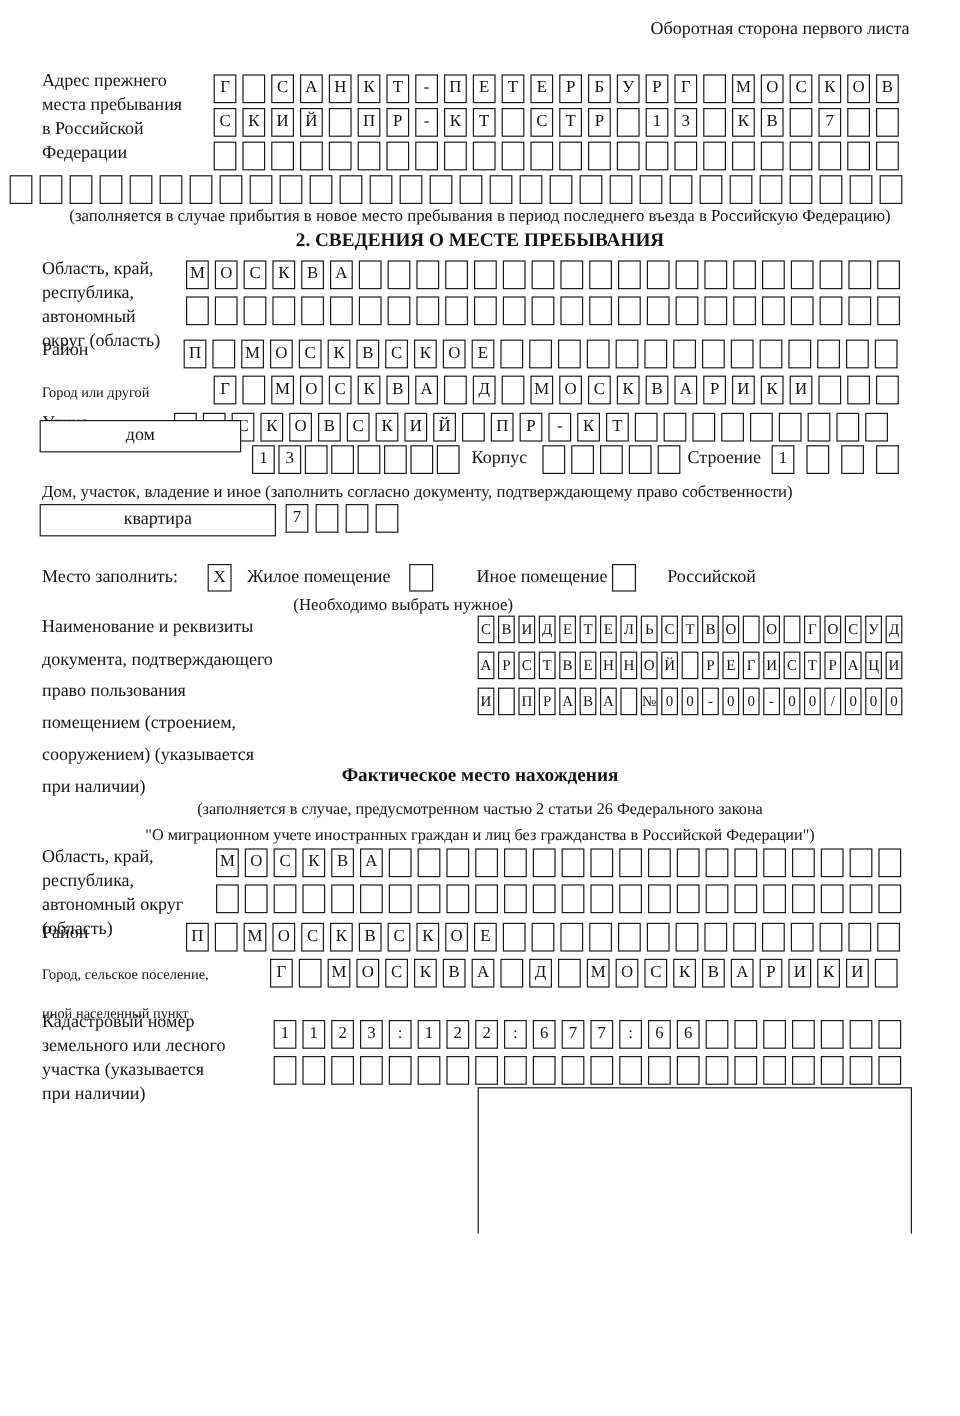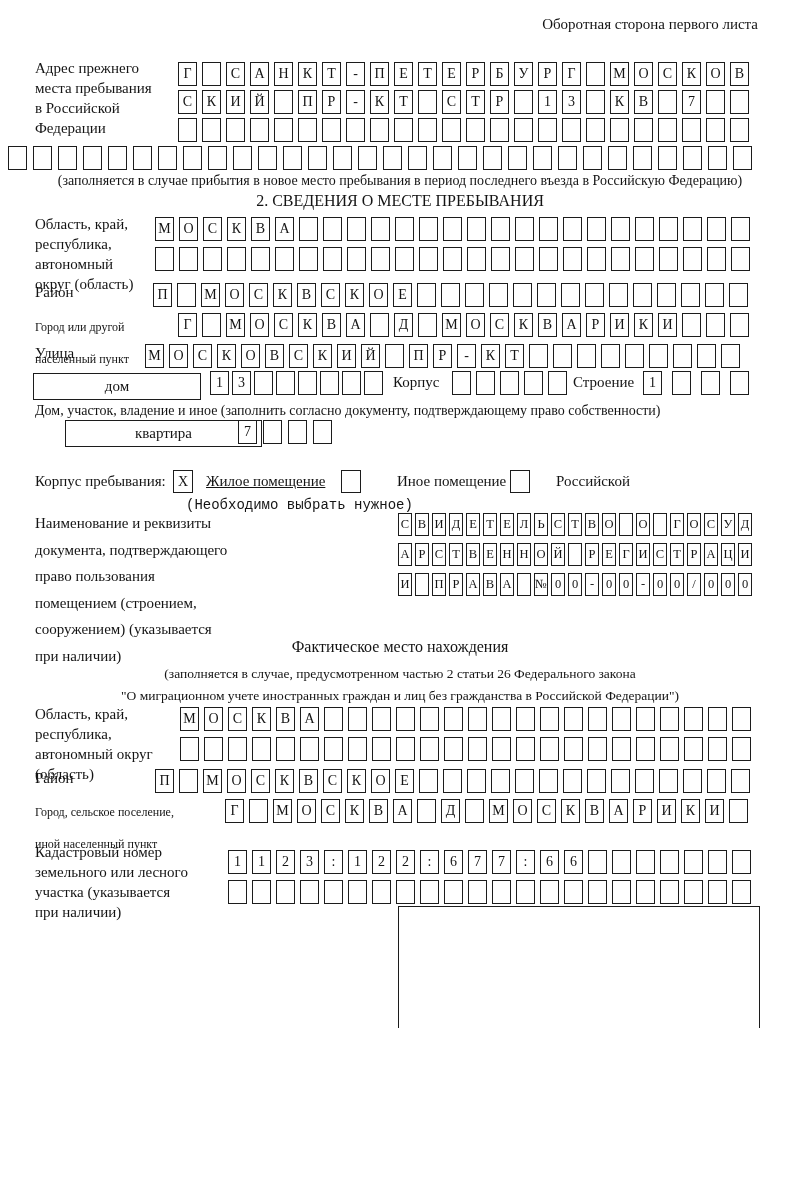--- a/index.html
+++ b/index.html
@@ -5,21 +5,21 @@
 <style>
   * { margin:0; padding:0; box-sizing:border-box; }
   body { background:#fff; font-family:"Liberation Serif","DejaVu Serif",serif; color:#141414; }
   #form-page { position:relative; width:800px; height:1028px; background:#ffffff; overflow:hidden; }
 
   .abs { position:absolute; }
   .lbl { font-size:15px; line-height:20px; white-space:pre-line; }
   .lbl-tight { font-size:12px; line-height:32px; white-space:pre-line; }
   .cap { font-size:14px; }
   .center { text-align:center; width:100%; }
-  .bold { font-weight:normal; }
+  .bold { font-weight:bold; }
 
   .cellrow { display:flex; gap:5px; }
   .cellrow .cell {
     width:19px; height:24px; flex:0 0 auto;
     border:1.6px solid #1c1c1c;
     display:flex; align-items:center; justify-content:center;
     font-size:14px; background:#fff;
   }
   .row-wide { gap:6px; }
   .row-tight { gap:3px; }
@@ -305,21 +305,21 @@
       <span class="cell"></span>
       <span class="cell"></span>
       <span class="cell"></span>
       <span class="cell"></span>
       <span class="cell"></span>
       <span class="cell"></span>
       <span class="cell"></span>
       <span class="cell"></span>
     </div>
 
-  <div class="abs labelbox" style="left:33px; top:373px; width:168px;">дом</div>
+  <div class="abs labelbox" style="left:33px; top:350px; width:168px;">дом</div>
   <div class="abs cellrow row-tight" style="left:210px; top:371px;">
       <span class="cell">1</span>
       <span class="cell">3</span>
       <span class="cell"></span>
       <span class="cell"></span>
       <span class="cell"></span>
       <span class="cell"></span>
       <span class="cell"></span>
       <span class="cell"></span>
     </div>
@@ -333,36 +333,36 @@
     </div>
   <div class="abs" style="left:573px; top:374px; font-size:15px;">Строение</div>
   <div class="abs cellrow row-loose" style="left:643px; top:371px;">
       <span class="cell">1</span>
       <span class="cell"></span>
       <span class="cell"></span>
       <span class="cell"></span>
     </div>
   <div class="abs cap" style="left:35px; top:403px;">Дом, участок, владение и иное (заполнить согласно документу, подтверждающему право собственности)</div>
 
-  <div class="abs labelbox" style="left:33px; top:420px; width:197px;margin-left:32px;">квартира</div>
+  <div class="abs labelbox" style="left:33px; top:420px; width:197px;">квартира</div>
   <div class="abs cellrow row-kv" style="left:238px; top:420px;">
       <span class="cell">7</span>
       <span class="cell"></span>
       <span class="cell"></span>
       <span class="cell"></span>
     </div>
 
-  <div class="abs" style="left:35px; top:473px; font-size:15px;">Корпус пребывания:</div>
+  <div class="abs" style="left:35px; top:473px; font-size:15px;">Место заполнить:</div>
   <div class="abs checkbox" style="left:173px; top:470px;">X</div>
-  <div class="abs" style="left:206px; top:473px; font-size:15px;text-decoration:underline;">Жилое помещение</div>
+  <div class="abs" style="left:206px; top:473px; font-size:15px;">Жилое помещение</div>
   <div class="abs checkbox" style="left:341px; top:470px;"></div>
   <div class="abs" style="left:374px; top:473px; font-size:15px;margin-left:23px;">Иное помещение</div>
   <div class="abs checkbox" style="left:510px; top:470px;"></div>
   <div class="abs" style="left:556px; top:473px; font-size:15px;">Российской</div>
-  <div class="abs cap" style="left:186px; top:497px; width:300px; font-family:Liberation Mono, monospace;">(Необходимо выбрать нужное)</div>
+  <div class="abs cap" style="left:186px; top:497px; width:300px; text-align:center;">(Необходимо выбрать нужное)</div>
 
   <div class="abs lbl" style="left:35px; top:510px; width:360px; line-height:26.5px;">Наименование и реквизиты
 документа, подтверждающего
 право пользования
 помещением (строением,
 сооружением) (указывается
 при наличии)</div>
   <div class="abs cellrow row-tight sm" style="left:398px; top:513px;">
       <span class="cell">С</span>
       <span class="cell">В</span>

